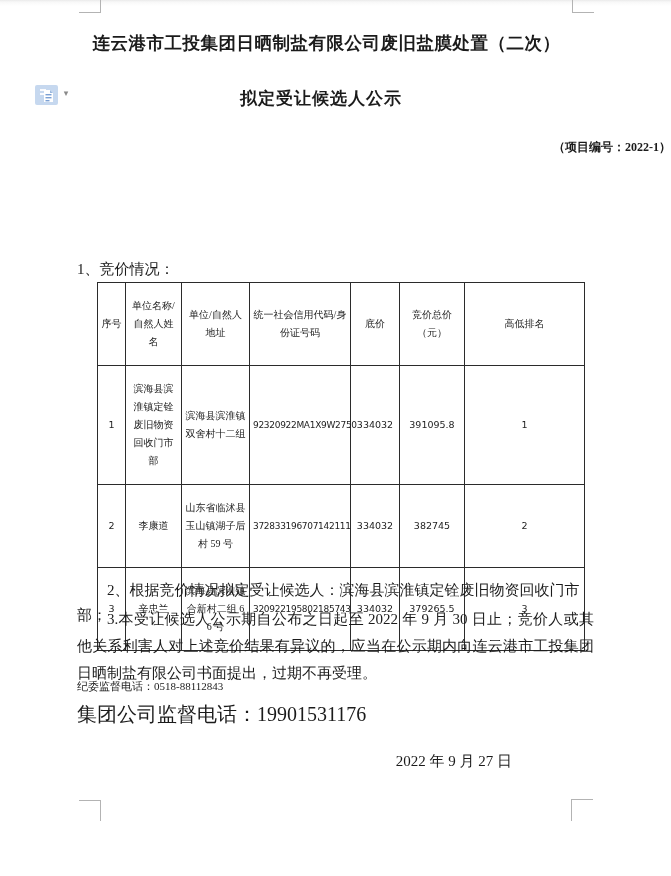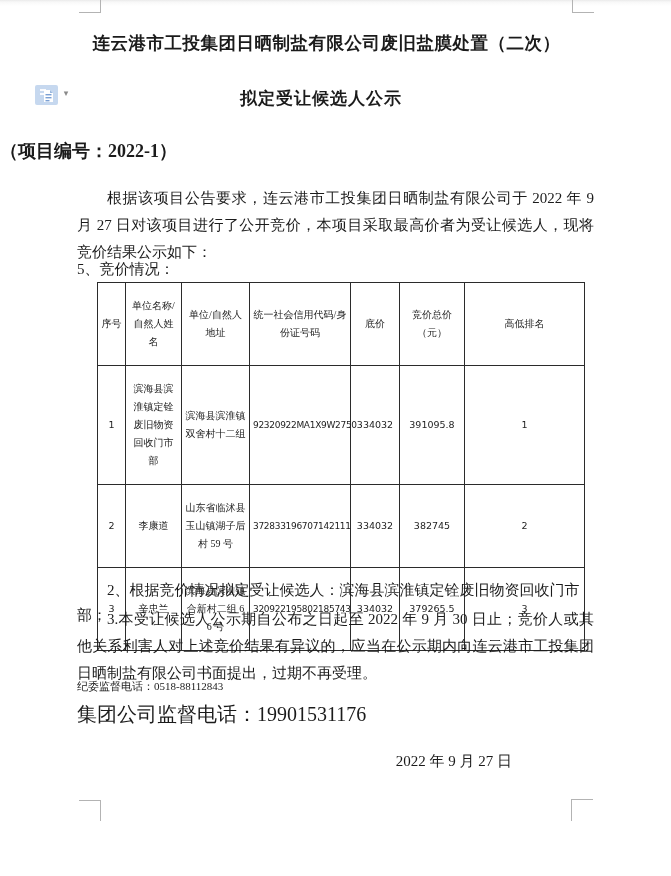--- a/index.html
+++ b/index.html
@@ -36,22 +36,22 @@
 
   .title {
     position:absolute; top:31px; left:0; width:653px; text-align:center;
     font-size:17.5px; font-weight:bold; letter-spacing:0.5px;
   }
   .subtitle {
     position:absolute; top:87px; left:0; width:642px; text-align:center;
     font-size:17px; font-weight:bold; letter-spacing:1px;
   }
   .projno {
-    position:absolute; top:139px; left:0; width:671px; text-align:left;
-    font-size:18px; font-weight:bold;
+    position:absolute; top:139px; left:0; width:671px; text-align:right;
+    font-size:12px; font-weight:bold;padding-left:15px;
   }
   .intro {
     position:absolute; top:185px; left:77px; width:517px;
     font-size:15px; line-height:27px; text-indent:2em; text-align:justify;
   }
   .sec1 {
     position:absolute; top:260px; left:77px; width:517px; font-size:15px;
   }
 
   table.bid {
@@ -105,22 +105,21 @@
         <rect x="6.5" y="12" width="4" height="1.4" fill="#7ba0d4"></rect>
       </svg>
     </span>
   </div>
   <div class="paste-arrow">▾</div>
 
   <div class="title">连云港市工投集团日晒制盐有限公司废旧盐膜处置（二次）</div>
   <div class="subtitle">拟定受让候选人公示</div>
   <div class="projno">（项目编号：2022-1）</div>
 
-  <p class="intro">根据该项目公告要求，连云港市工投集团日晒制盐有限公司于 2022 年 9 月 27 日对该项目进行了公开竞价，本项目采取最高价者为受让候选人，现将竞价结果公示如下：</p>
-  <div class="sec1">5、竞价情况：</div>
+  <div class="sec1">1、竞价情况：</div>
 
   <table class="bid">
     <colgroup>
       <col style="width:28px">
         <col style="width:56px">
         <col style="width:68px">
       <col style="width:101px">
         <col style="width:49px">
         <col style="width:65px">
         <col style="width:120px">

